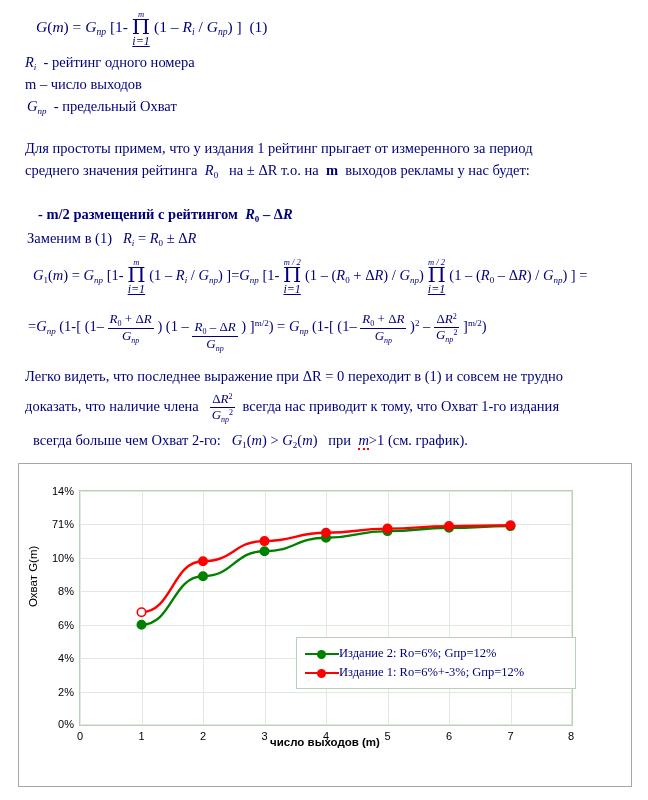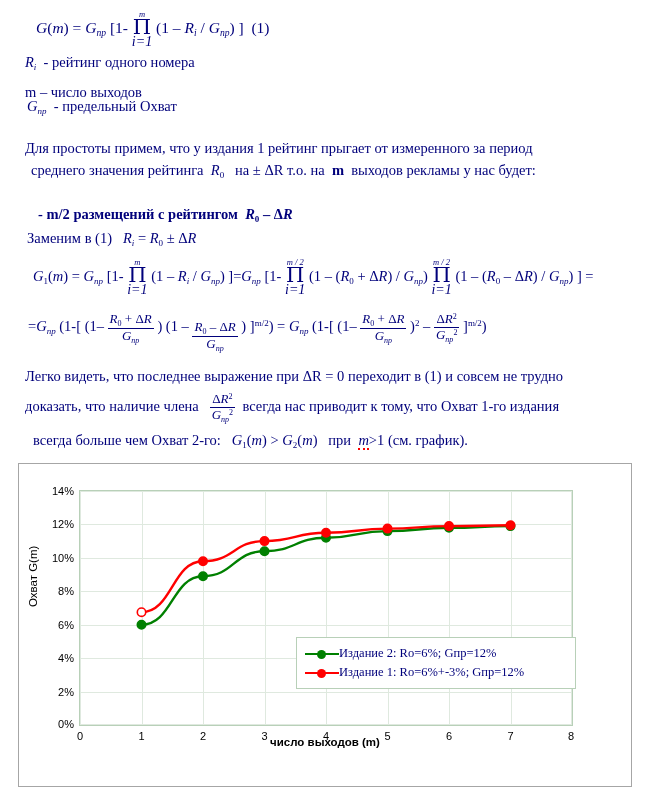--- a/index.html
+++ b/index.html
@@ -15,21 +15,21 @@
   
   .mathline{font-family:"Liberation Serif", serif; color:#00007b;}
   i.v{font-style:italic;}
   .sub{font-size:0.62em;vertical-align:-0.32em;font-style:italic;}
   .subn{font-size:0.62em;vertical-align:-0.32em;font-style:normal;}
   .sup{font-size:0.62em;vertical-align:0.55em;}
 
   .prod{display:inline-block;text-align:center;vertical-align:middle;line-height:1;}
   .prod .top{font-size:8.5px;display:block;font-style:italic;}
   .prod .big{font-size:21px;display:block;line-height:.8;font-family:"DejaVu Serif",serif;}
-  .prod .bot{font-size:14px;display:block;font-style:italic;}
+  .prod .bot{font-size:12px;display:block;font-style:italic;text-decoration:underline;}
 
   .frac{display:inline-block;text-align:center;vertical-align:middle;line-height:1.12;}
   .frac .num{display:block;border-bottom:1px solid #00007b;padding:0 2px;}
   .frac .den{display:block;padding:0 2px;}
 
   
   .t{position:absolute;white-space:nowrap;}
 
   
   #chartbox{
@@ -75,31 +75,31 @@
     <i class="v">G</i>(<i class="v">m</i>) = <i class="v">G</i><span class="sub">пр</span> [1-
     <span class="prod"><span class="top">m</span><span class="big">Π</span><span class="bot">i=1</span></span>
     (1 – <i class="v">R<span class="sub">i</span></i> / <i class="v">G</i><span class="sub">пр</span>) ]
     &nbsp;<span>(1)</span>
   </div>
 
   <div class="t mathline" style="left:25px;top:54px;font-size:14.5px;">
     <i class="v">R<span class="sub">i</span></i>&nbsp;
     <span>- рейтинг одного номера</span>
   </div>
-  <div class="t mathline" style="left:25px;top:76px;font-size:14.5px;margin-top:8px;">
+  <div class="t mathline" style="left:25px;top:76px;font-size:14.5px;">
     <span>m – число выходов</span>
   </div>
   <div class="t mathline" style="left:27px;top:98px;font-size:14.5px;text-align:center;">
     <i class="v">G</i><span class="sub">пр</span>&nbsp;
     <span>- предельный Охват</span>
   </div>
 
   <div class="t mathline" style="left:25px;top:140px;font-size:14.5px;">Для простоты примем, что у издания 1  рейтинг прыгает  от измеренного за период</div>
 
-  <div class="t mathline" style="left:31px;top:162px;font-size:14.5px;">
+  <div class="t mathline" style="left:25px;top:162px;font-size:14.5px;">
     <span>среднего значения  рейтинга</span>
     &nbsp;<i class="v">R</i><span class="subn">0</span>&nbsp;&nbsp;
     <span>на ± ΔR   т.о.  на</span>
     &nbsp;<b>m</b>&nbsp;
     <span>выходов рекламы  у нас будет:</span>
   </div>
 
   <div class="t mathline" style="left:38px;top:206px;font-size:14.5px;font-weight:bold;">
     <span>-  m/2  размещений с рейтингом</span>
     &nbsp;<i class="v">R</i><span class="subn">0</span> – Δ<i class="v">R</i>
@@ -173,21 +173,21 @@
       <div class="gridh" style="top:0px;"></div>
       <div class="gridh" style="top:33.4px;"></div>
       <div class="gridh" style="top:66.9px;"></div>
       <div class="gridh" style="top:100.3px;"></div>
       <div class="gridh" style="top:133.7px;"></div>
       <div class="gridh" style="top:167.1px;"></div>
       <div class="gridh" style="top:200.6px;"></div>
       <div class="gridh" style="top:233px;"></div>
 
       <div class="ylab" style="top:0px;">14%</div>
-      <div class="ylab" style="top:33.4px;">12%</div>
+      <div class="ylab" style="top:33.4px;">71%</div>
       <div class="ylab" style="top:66.9px;">10%</div>
       <div class="ylab" style="top:100.3px;">8%</div>
       <div class="ylab" style="top:133.7px;">6%</div>
       <div class="ylab" style="top:167.1px;">4%</div>
       <div class="ylab" style="top:200.6px;">2%</div>
       <div class="ylab" style="top:233px;">0%</div>
 
       <div class="gridv" style="left:0px;"></div>
       <div class="gridv" style="left:61.5px;"></div>
       <div class="gridv" style="left:123px;"></div>

